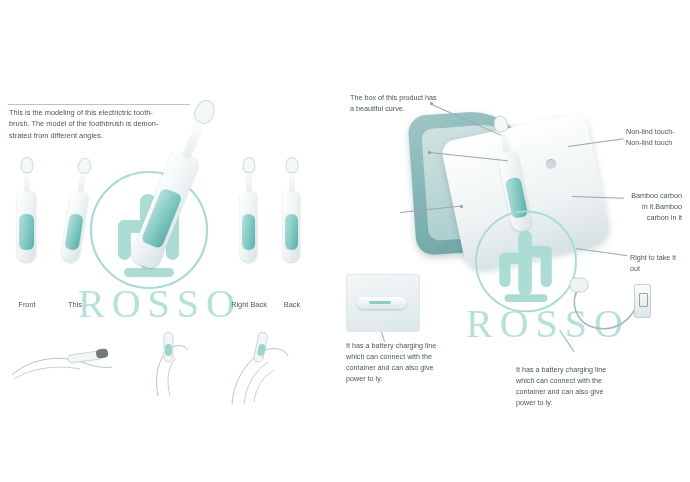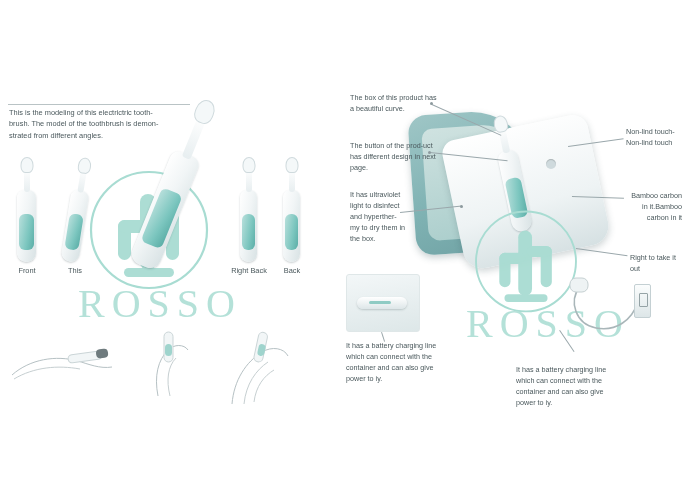--- a/index.html
+++ b/index.html
@@ -50,20 +50,21 @@
     position: absolute;
     font-size: 7.2px;
     line-height: 11px;
     color: #4a585c;
   }
   .vlabel {
     position: absolute;
     font-size: 7.4px;
     color: #4a585c;
     text-align: center;
+    margin-top: 34px;
   }
 
   
   .wm {
     position: absolute;
     pointer-events: none;
   }
   .wm-text {
     font-family: Liberation Serif, serif;
     font-size: 40px;
@@ -296,21 +297,19 @@
   <div class="ln" style="left:572px; top:196px; width:52px; transform:rotate(2deg);"></div>
   <div class="ln" style="left:576px; top:248px; width:52px; transform:rotate(8deg);"></div>
   <div class="ln" style="left:382px; top:332px; width:10px; transform:rotate(72deg);"></div>
   <div class="ln" style="left:560px; top:330px; width:26px; transform:rotate(56deg);"></div>
 
   <div class="dot" style="left:430px; top:102px;"></div>
   <div class="dot" style="left:428px; top:151px;"></div>
   <div class="dot" style="left:460px; top:205px;"></div>
 
   <div class="cap" style="left:350px; top:92px; width:92px;">The box of this product has a beautiful curve.</div>
-  <div class="cap" style="left:350px; top:140px; width:92px;">The button of the prod-uct has different design in next page.</div>
-  <div class="cap" style="left:350px; top:189px; width:56px;">It has ultraviolet light to disinfect and hyperther-my to dry them in the box.</div>
   <div class="cap" style="left:626px; top:126px; width:58px;">Non-lind touch-Non-lind touch</div>
   <div class="cap" style="left:626px; top:190px; width:56px;text-align:right;">Bamboo carbon in it.Bamboo carbon in it</div>
   <div class="cap" style="left:630px; top:252px; width:56px;">Right to take it out</div>
   <div class="cap" style="left:346px; top:340px; width:96px;">It has a battery charging line which can connect with the container and can also give power to iy.</div>
   <div class="cap" style="left:516px; top:364px; width:96px;">It has a battery charging line which can connect with the container and can also give power to iy.</div>
 
 </div>
 
 </body></html>

